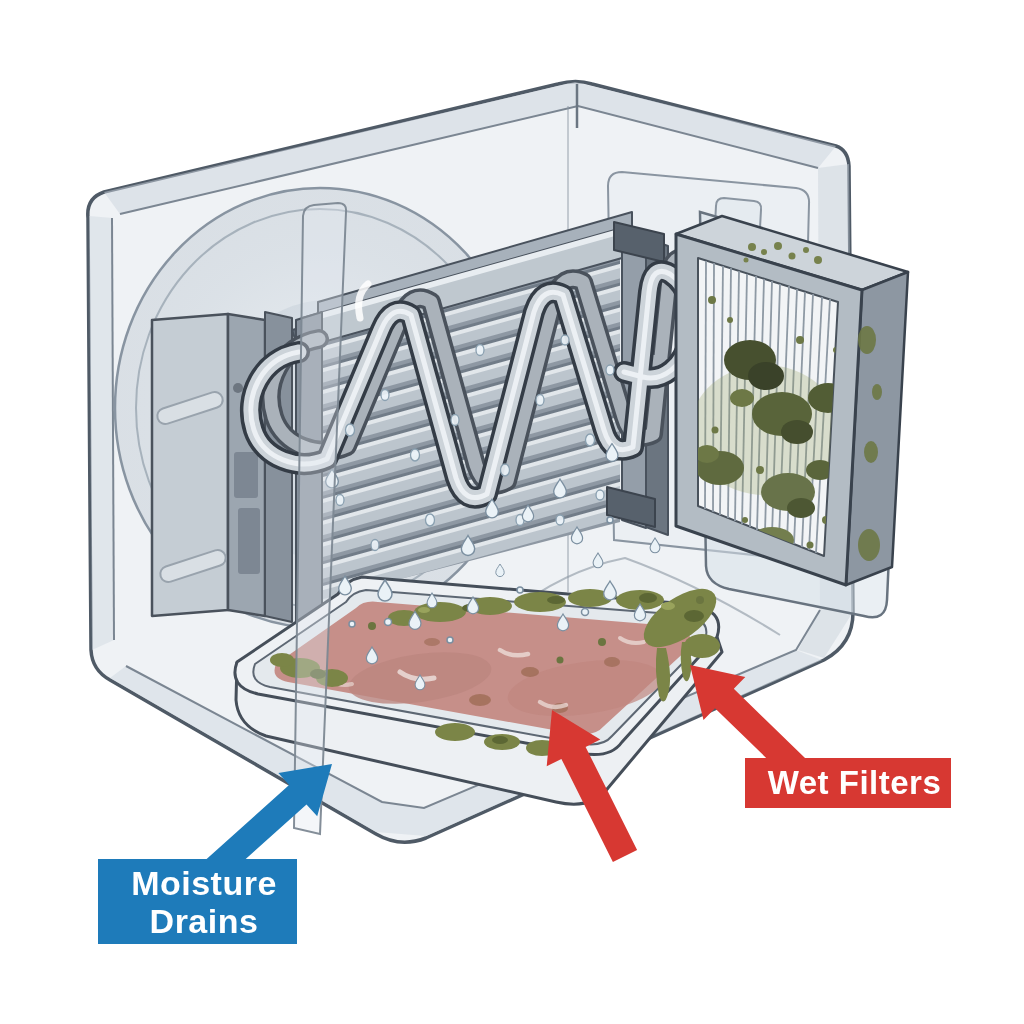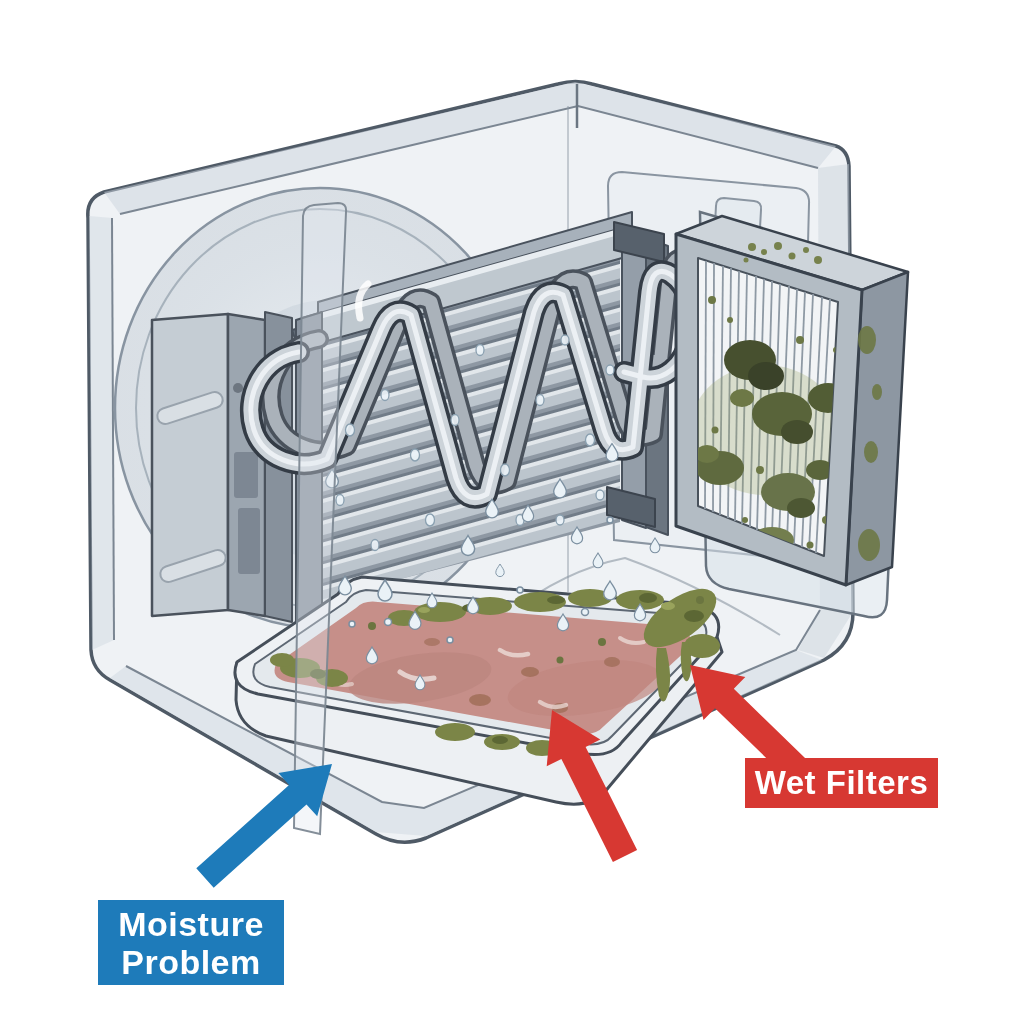--- a/index.html
+++ b/index.html
@@ -1,22 +1,22 @@
 <!DOCTYPE html>
 <html><head>
 <meta charset="utf-8">
 <style>
   html,body{margin:0;padding:0;background:#ffffff;}
   #stage{position:relative;width:1024px;height:1024px;background:#ffffff;overflow:hidden;
          font-family:"Liberation Sans", sans-serif;}
   #stage svg{position:absolute;left:0;top:0;}
   .callout{position:absolute;display:flex;align-items:center;justify-content:center;
-           color:#ffffff;font-weight:bold;text-align:center;letter-spacing:.5px;}
+           color:#ffffff;font-weight:bold;text-align:center;letter-spacing:.5px;padding-left:13px;}
   #callout-moisture{left:98px;top:859px;width:186px;height:85px;background:#1e7bba;
-                    font-size:34px;line-height:38px;margin-top:41px;}
+                    font-size:34px;line-height:38px;}
   #callout-clogged{left:508px;top:843px;width:270px;height:50px;background:#d73832;
                    font-size:34px;}
   #callout-wet{left:745px;top:758px;width:193px;height:50px;background:#d73832;
                font-size:33px;}
 </style>
 </head>
 <body>
 
 <div id="stage">
 <svg width="1024" height="1024" viewBox="0 0 1024 1024">
@@ -275,17 +275,17 @@
   <g>
     <polygon fill="#1e7bba" points="213.7,887.7 306.5,804.4 317.2,816.3 332,764 278.4,773.1 289.1,785.0 196.3,868.3"></polygon>
     <polygon fill="#d73832" points="637.1,850.0 585.6,746.9 600.3,739.5 552,710 546.7,766.3 561.4,758.9 612.9,862.0"></polygon>
     <polygon fill="#d73832" points="809.4,762.3 733.8,688.8 745.3,677.0 690,665 703.5,720.0 715.0,708.2 790.6,781.7"></polygon>
   </g>
 </svg>
 
 <div class="callout" id="callout-moisture">
   <div>
     <div>Moisture</div>
-    <div>Problem</div>
+    <div>Drains</div>
   </div>
 </div>
 <div class="callout" id="callout-wet">Wet Filters</div>
 </div>
 
 </body></html>

